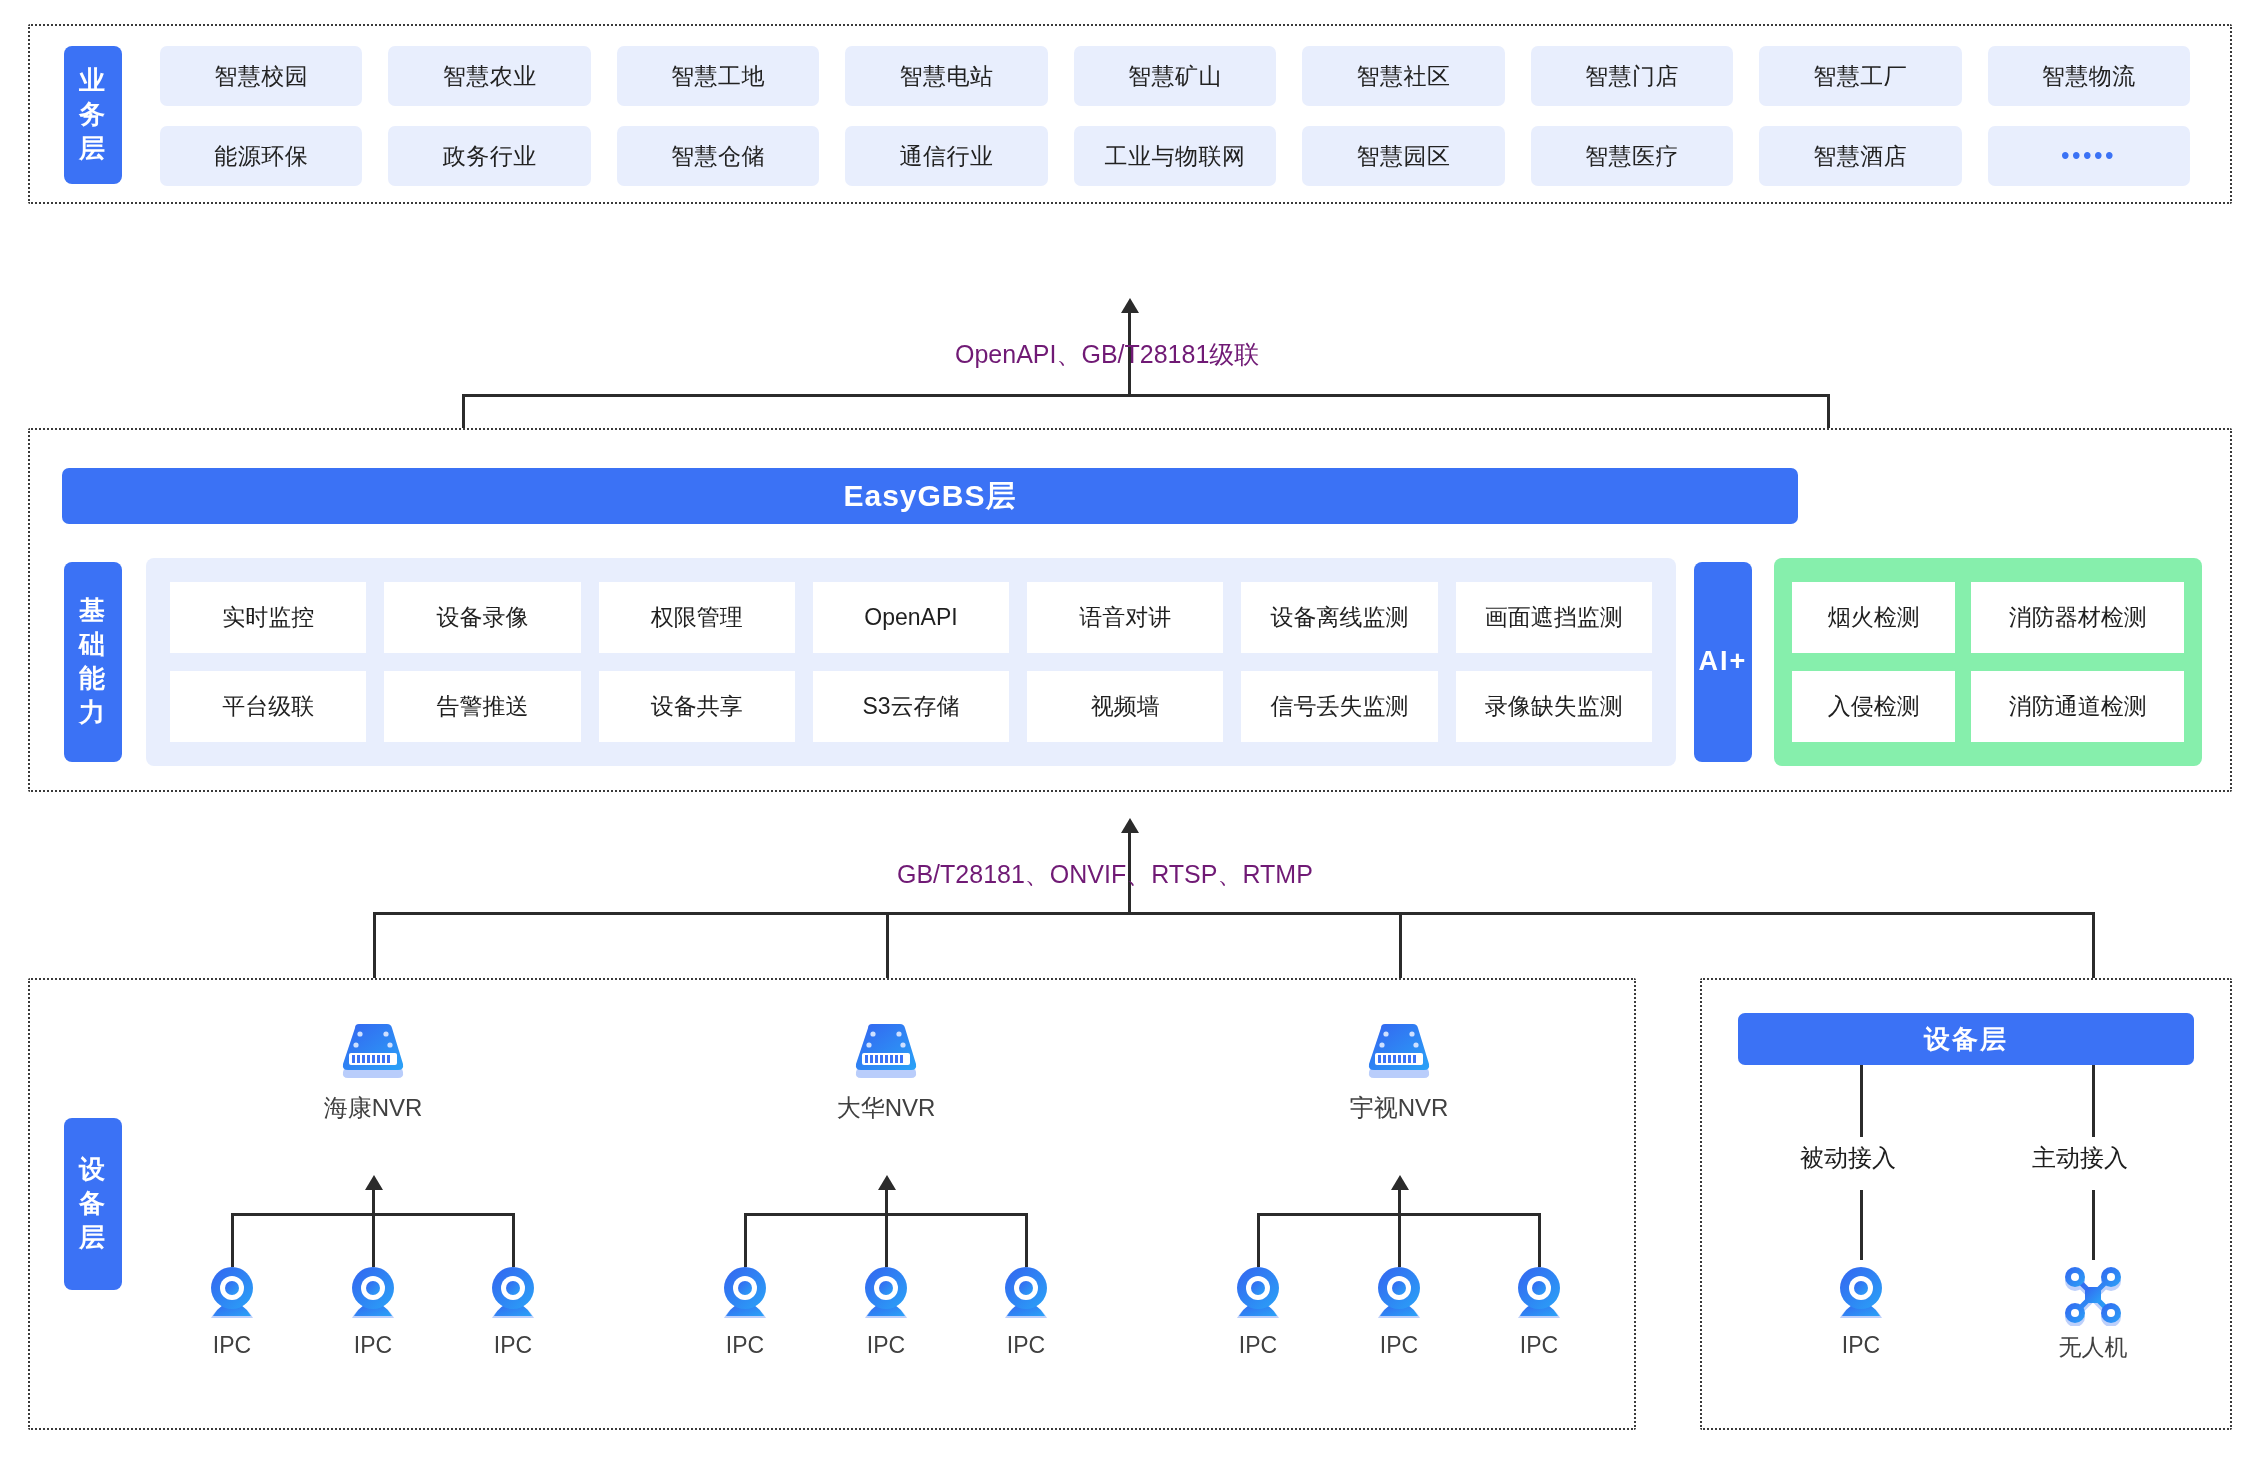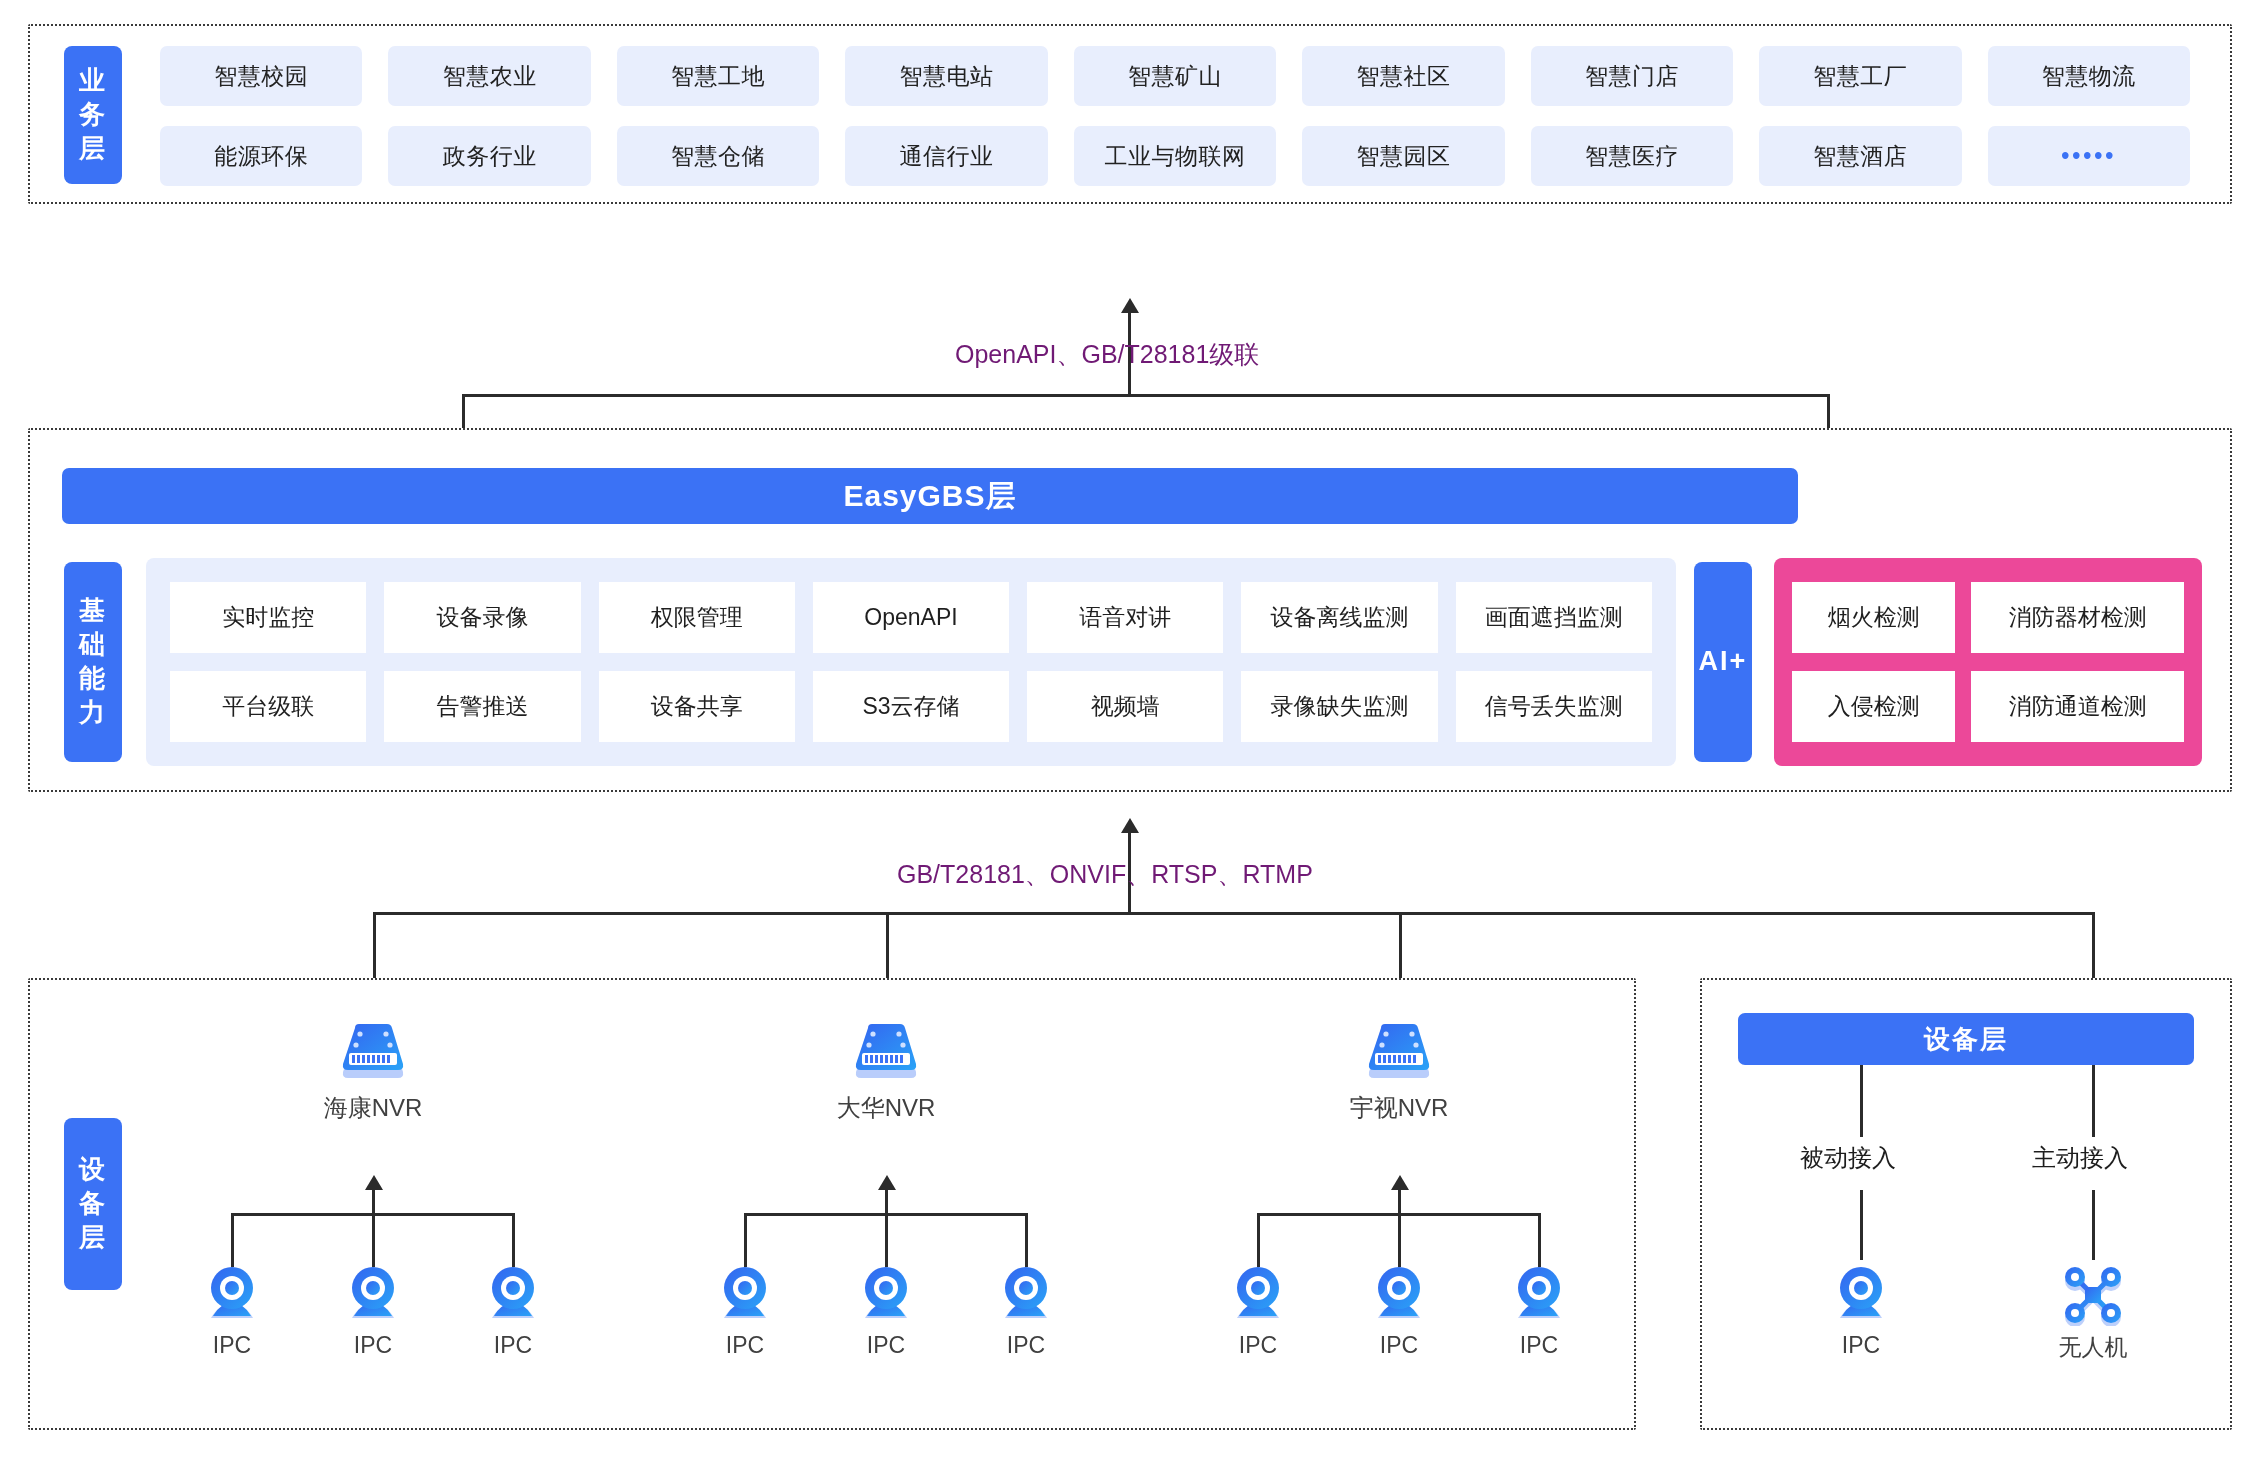--- a/index.html
+++ b/index.html
@@ -117,21 +117,21 @@
   .cap-chip {
     background: #ffffff;
     border-radius: 0;
     display: flex; align-items: center; justify-content: center;
     font-size: 23px; color: #1f1f1f;
   }
   #ai-label { left: 1694px; top: 562px; width: 58px; height: 200px; font-size: 27px; }
   #ai-panel {
     position: absolute;
     left: 1774px; top: 558px; width: 428px; height: 208px;
-    background: #ec4899;
+    background: #86efac;
     border-radius: 8px;
   }
   .ai-grid {
     position: absolute;
     left: 18px; top: 24px; right: 18px; bottom: 24px;
     display: grid;
     grid-template-columns: 1fr 1.3fr;
     grid-template-rows: 1fr 1fr;
     column-gap: 16px;
     row-gap: 18px;
@@ -243,22 +243,22 @@
       <div class="cap-chip">权限管理</div>
       <div class="cap-chip">OpenAPI</div>
       <div class="cap-chip">语音对讲</div>
       <div class="cap-chip">设备离线监测</div>
       <div class="cap-chip">画面遮挡监测</div>
       <div class="cap-chip">平台级联</div>
       <div class="cap-chip">告警推送</div>
       <div class="cap-chip">设备共享</div>
       <div class="cap-chip">S3云存储</div>
       <div class="cap-chip">视频墙</div>
+      <div class="cap-chip">信号丢失监测</div>
       <div class="cap-chip">录像缺失监测</div>
-      <div class="cap-chip">信号丢失监测</div>
     </div>
   </div>
 
   <div class="side-label" id="ai-label">
     <span>AI+</span>
   </div>
   <div id="ai-panel">
     <div class="ai-grid">
       <div class="cap-chip">烟火检测</div>
       <div class="cap-chip">消防器材检测</div>

